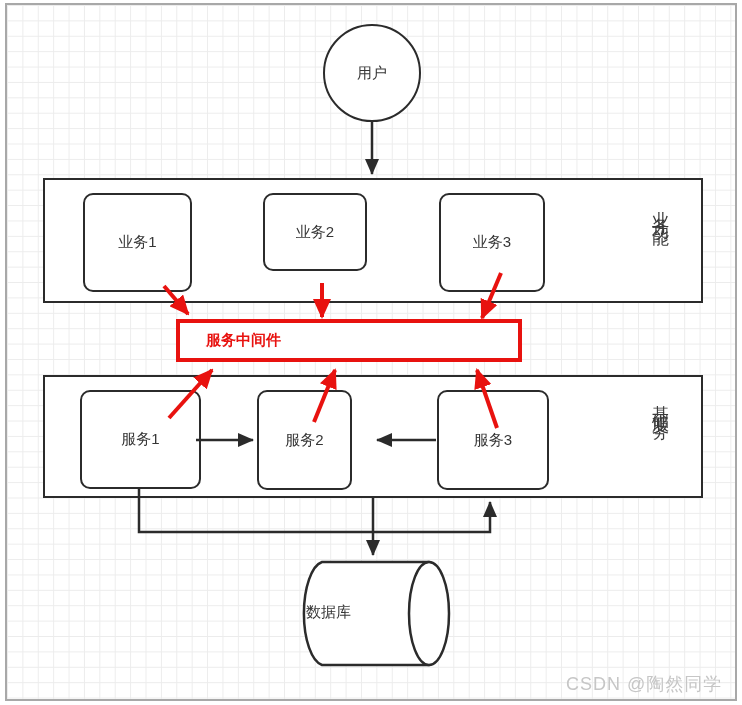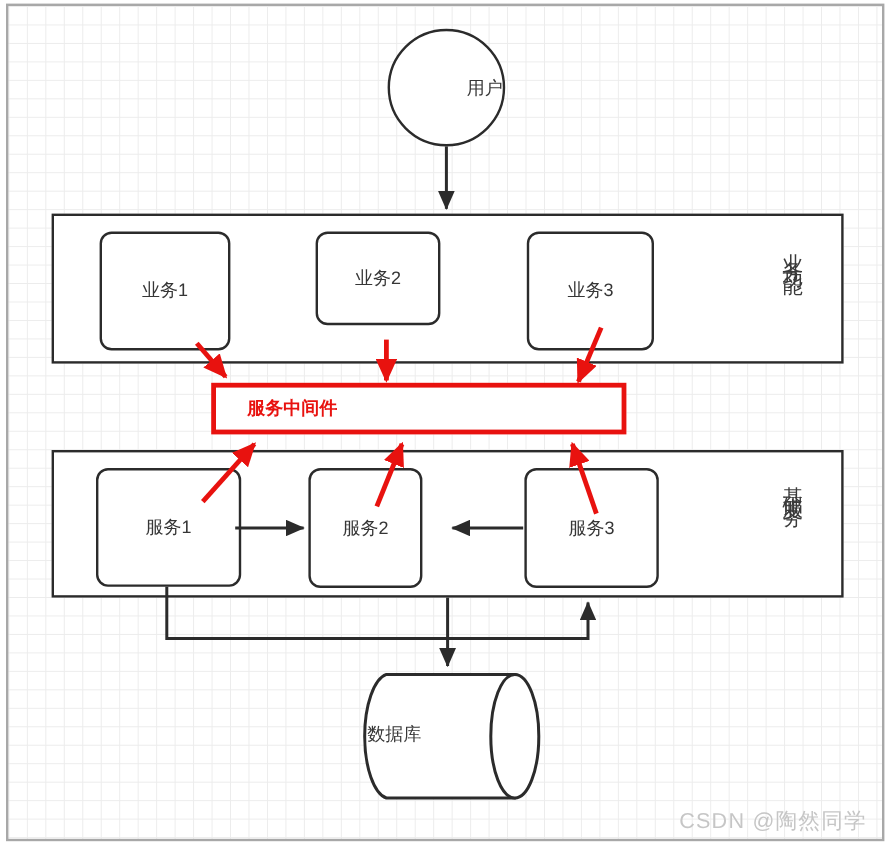--- a/index.html
+++ b/index.html
@@ -27,21 +27,21 @@
   .node {
     position: absolute;
     background: #ffffff;
     border: 2.5px solid #2b2b2b;
     display: flex;
     align-items: center;
     justify-content: center;
     color: #363636;
     font-size: 15px;
   }
-  .circle { border-radius: 50%; justify-content: flex-end; }
+  .circle { border-radius: 50%; }
   .rounded { border-radius: 10px; }
   .layer-rect {
     position: absolute;
     background: #ffffff;
     border: 2.5px solid #2b2b2b;
   }
   .vlabel {
     position: absolute;
     writing-mode: vertical-rl;
     text-orientation: upright;

